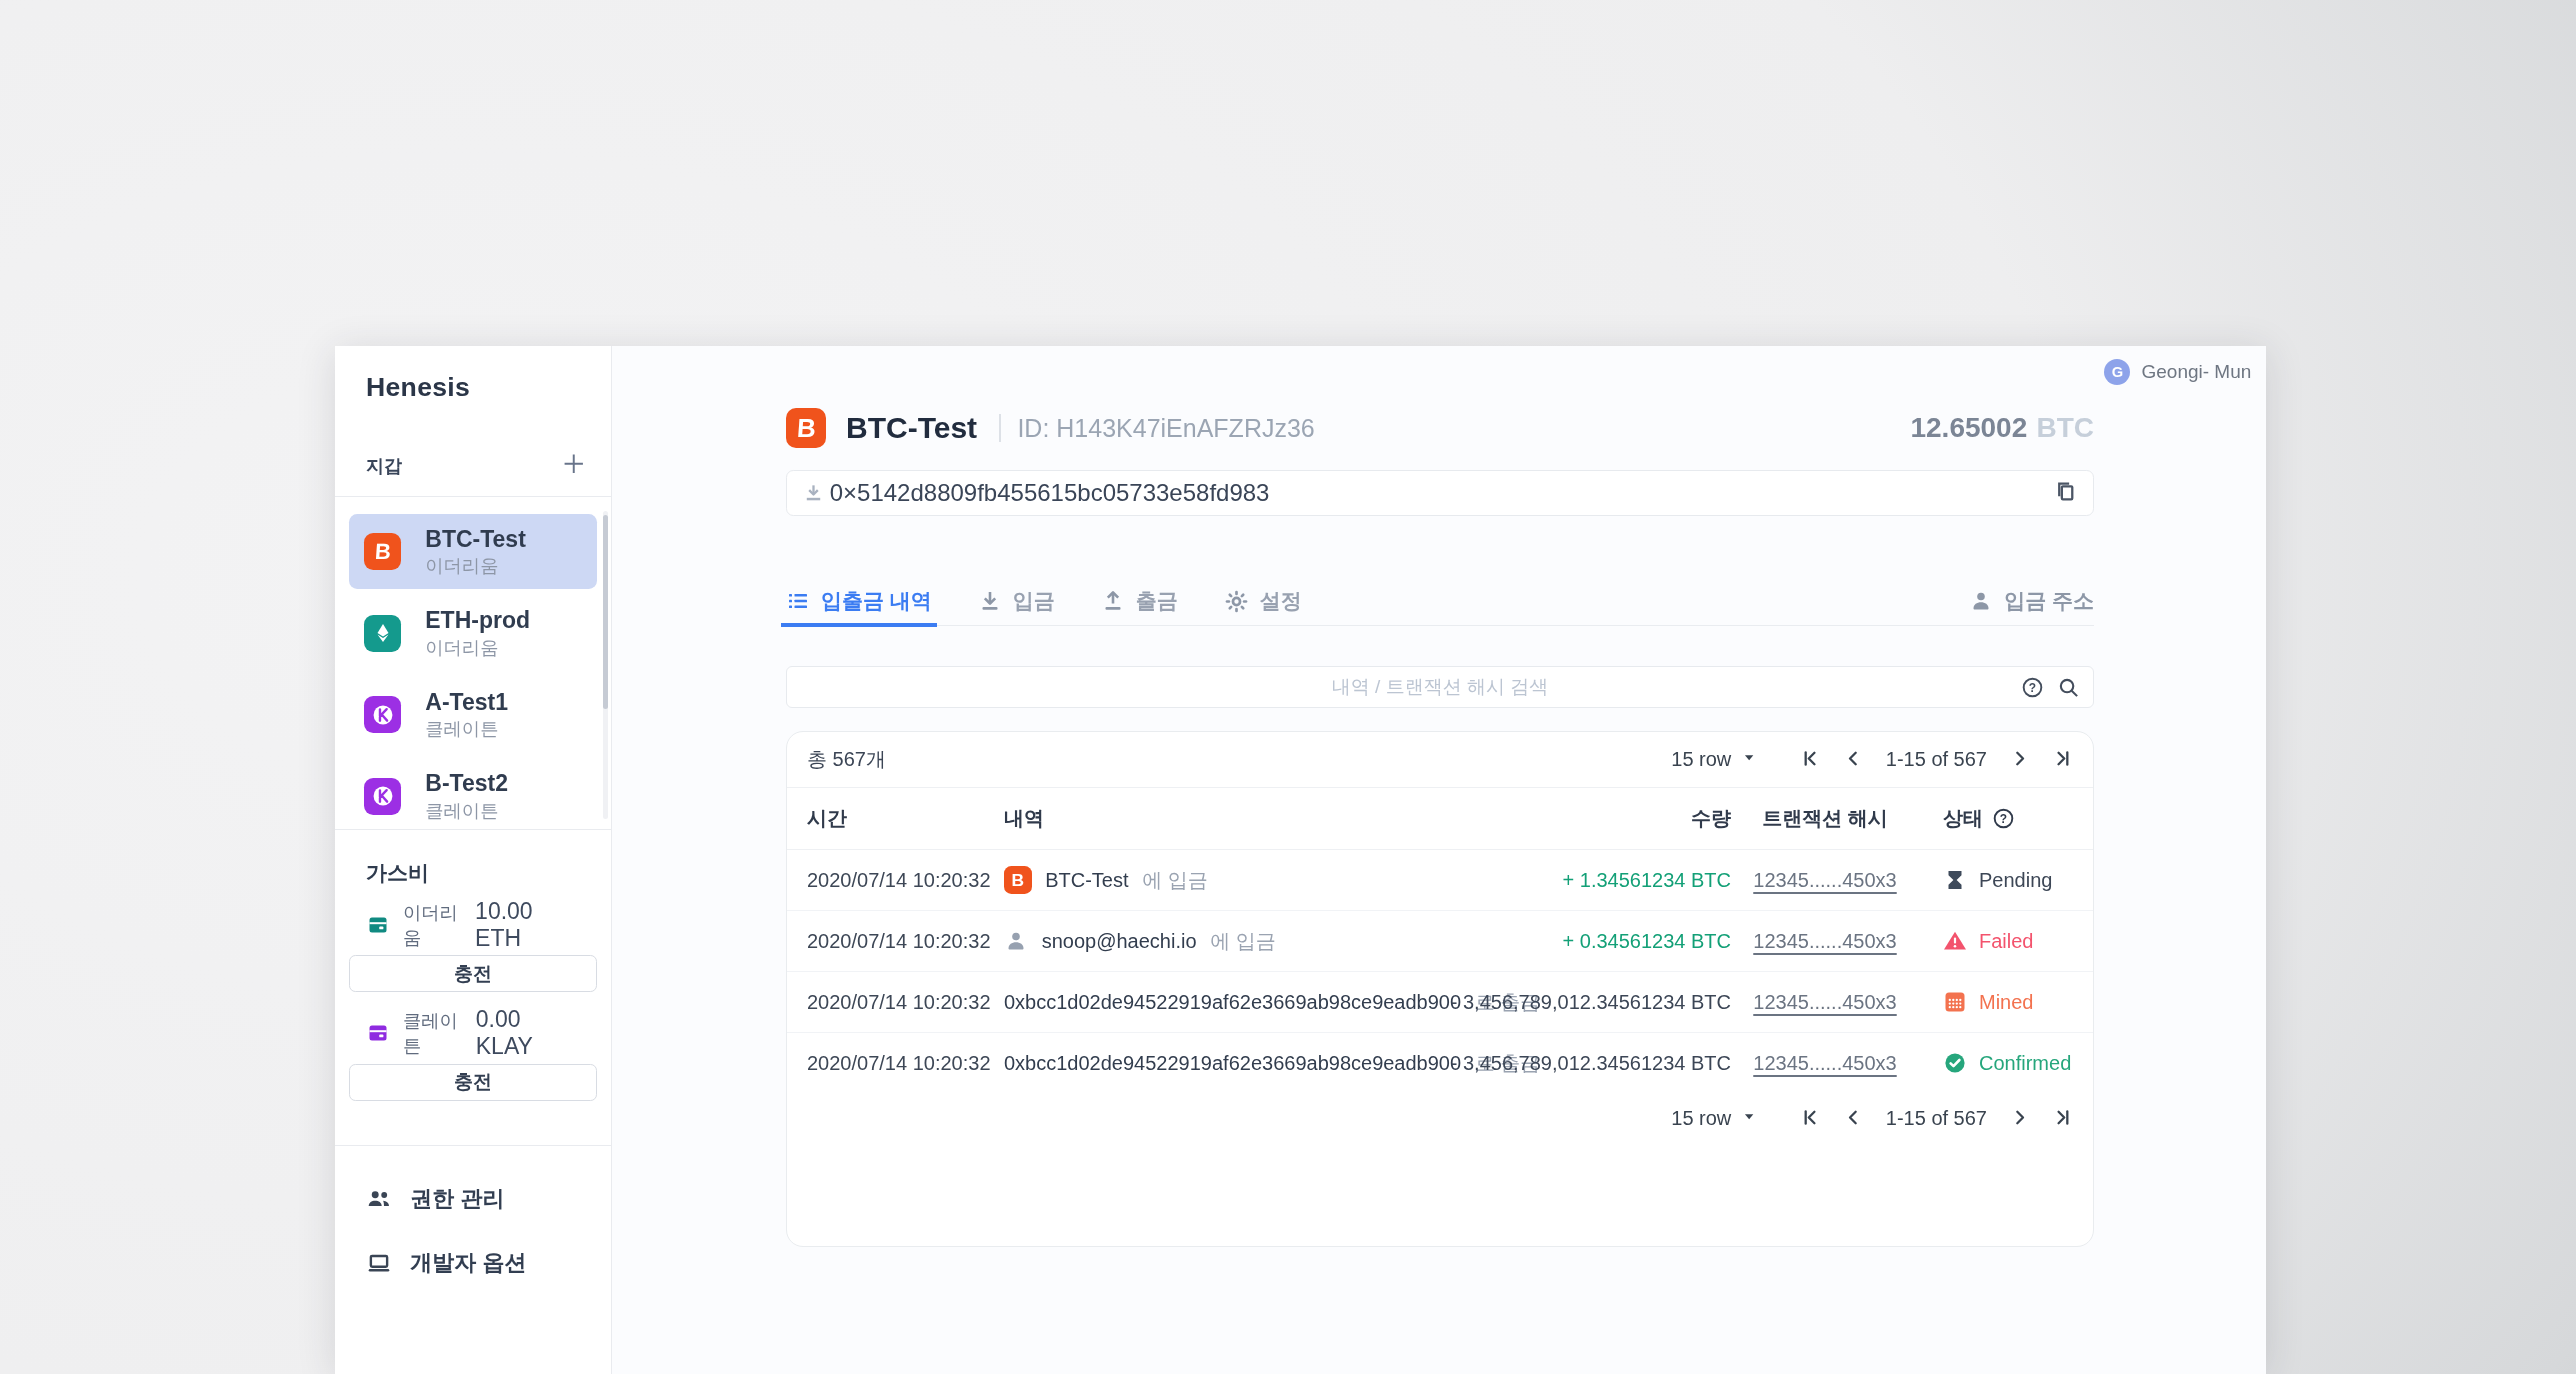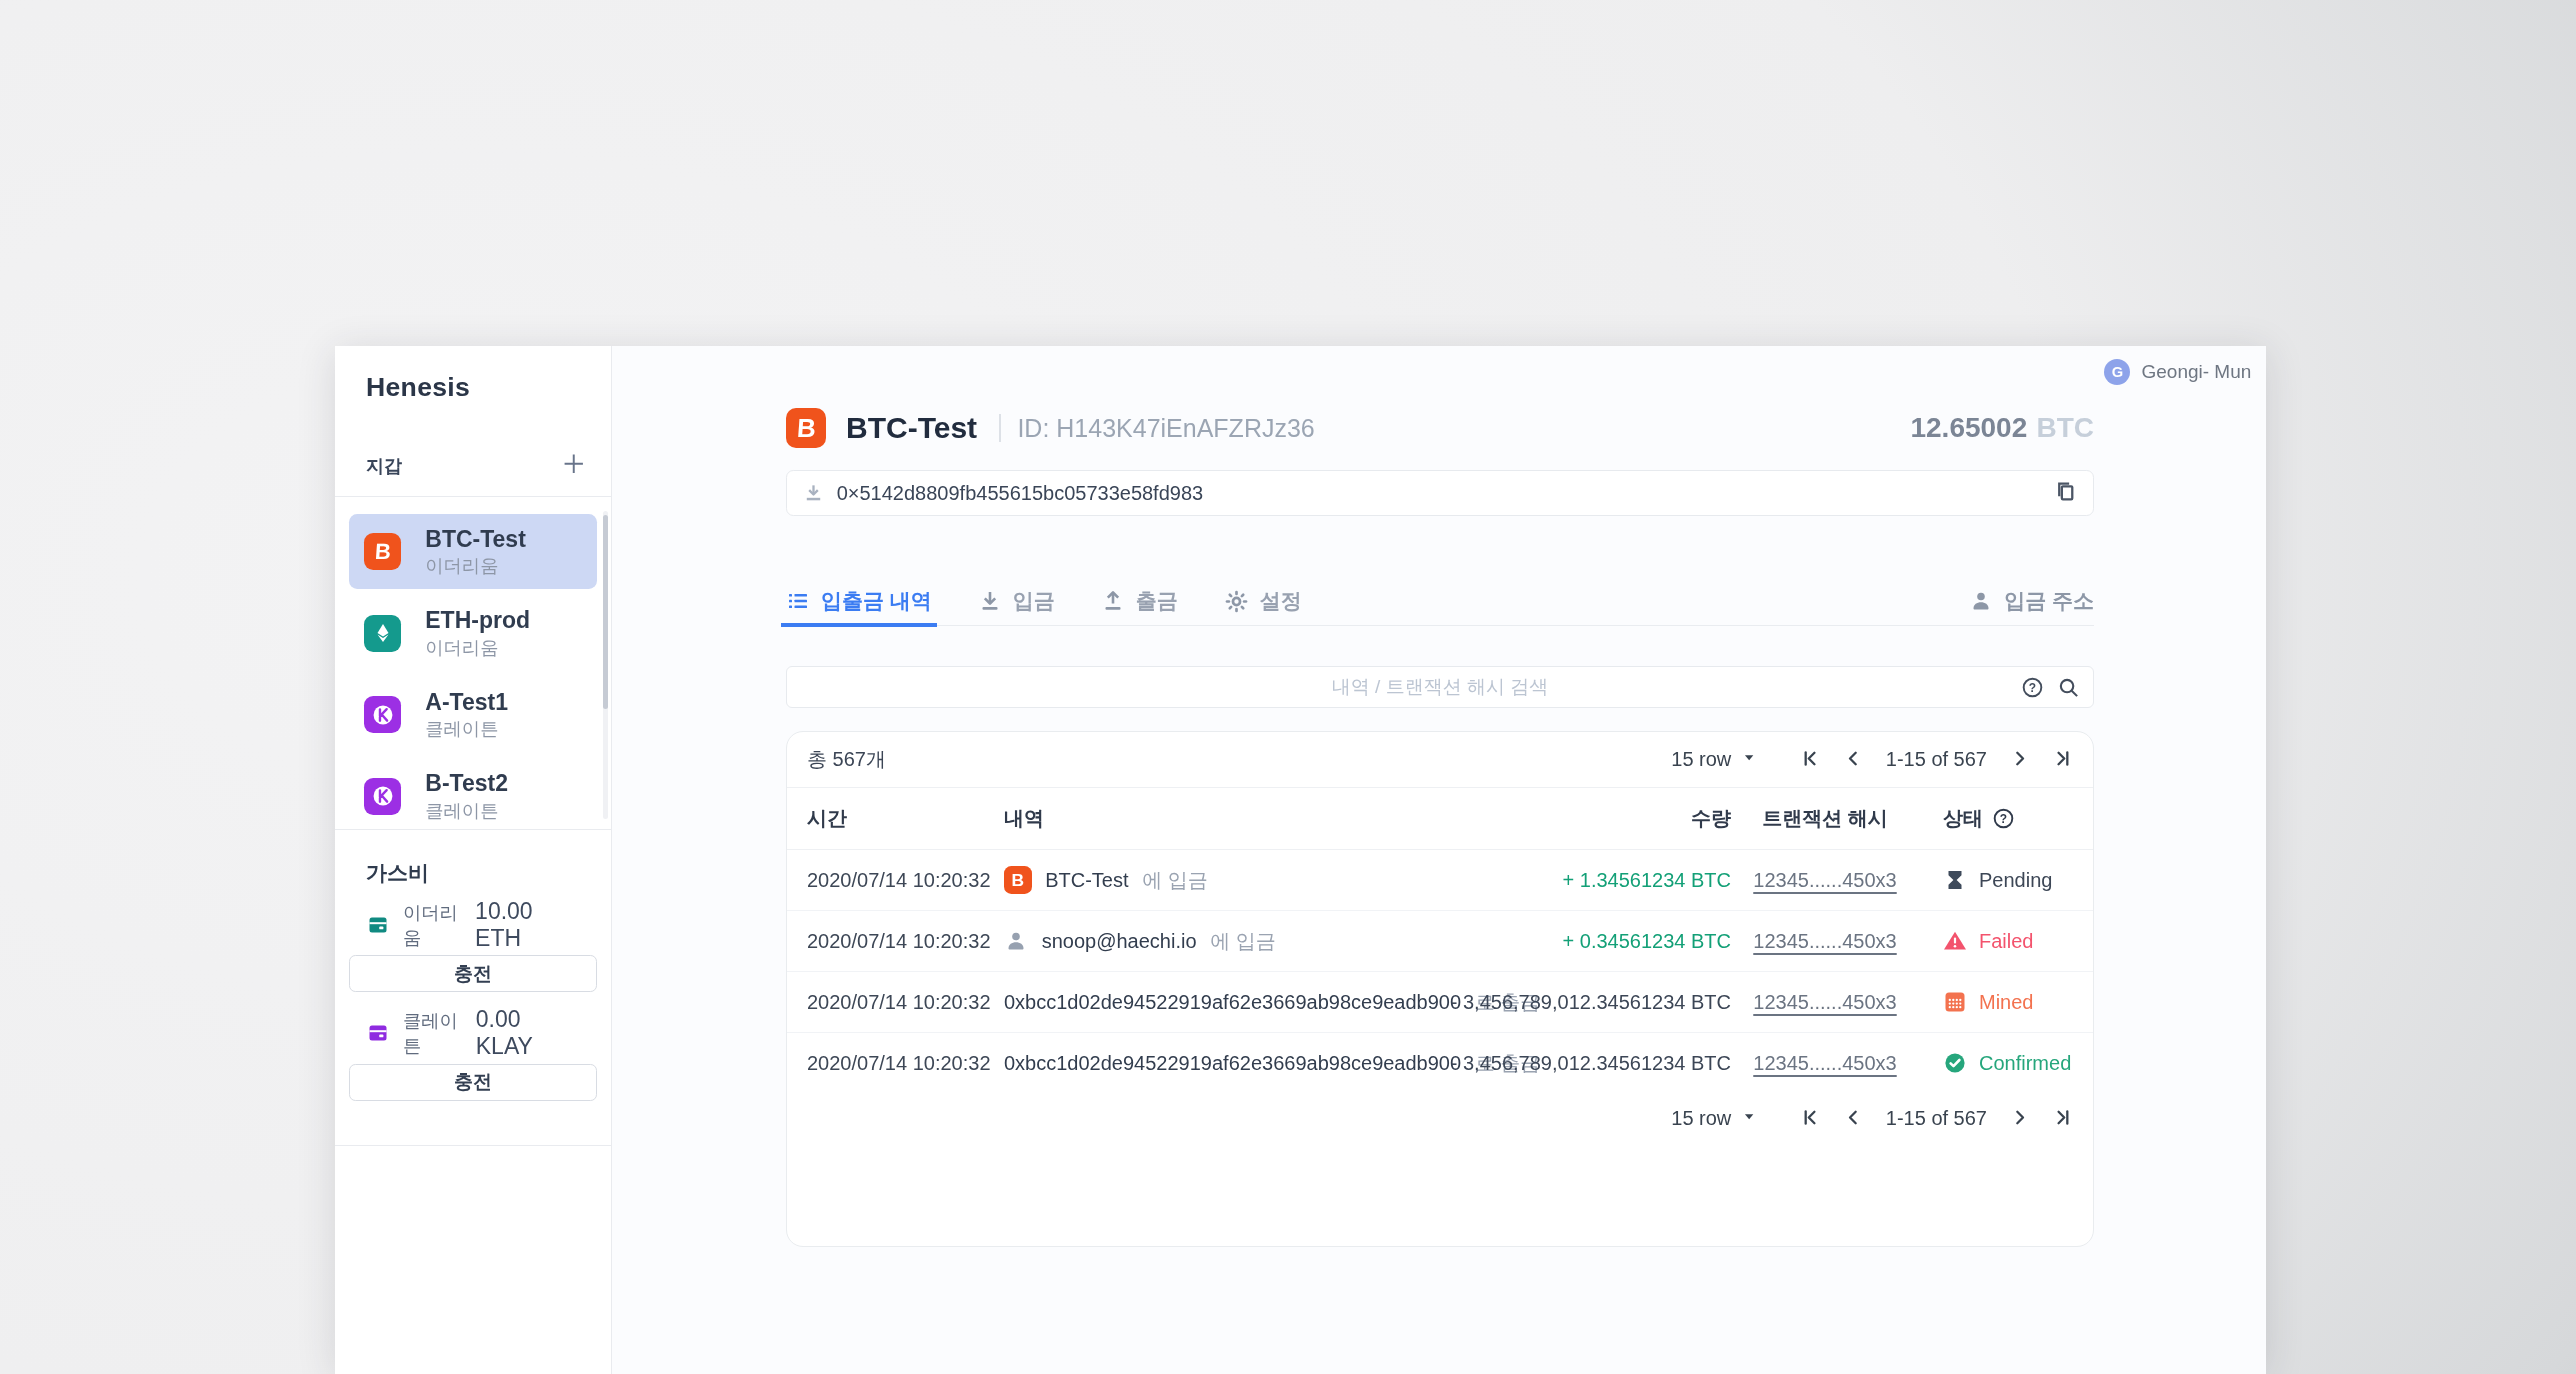--- a/index.html
+++ b/index.html
@@ -48,21 +48,21 @@
   .content{position:absolute;left:174px;top:0;width:1308px;height:100%;}
   .whead{position:absolute;top:60px;left:0;right:0;height:44px;display:flex;align-items:center;}
   .whead-icon{width:40px;height:40px;border-radius:10px;background:#f0531c;color:#fff;font-size:26px;display:flex;align-items:center;justify-content:center;}
   .wtitle{margin-left:20px;font-size:30px;font-weight:700;color:#212c3e;}
   .vsep{width:1.8px;height:27.5px;background:#dde1e7;margin:0 16.5px 0 22px;}
   .wid{font-size:25px;color:#9ba5b3;}
   .balance{margin-left:auto;font-size:28px;font-weight:700;color:#7b8595;}
   .balance .unit{color:#c6cfda;margin-left:9.2px;}
   .addressbar{position:absolute;top:124px;left:0;right:0;height:46px;background:#fff;border:0.9px solid #e7eaee;border-radius:7.3px;display:flex;align-items:center;padding:0 14.7px;box-sizing:border-box;}
   .dlicon{color:#a9b2c0;display:flex;}
-  .addr{margin-left:12px;font-size:20px;color:#3a4557;}
+  .addr{margin-left:5px;font-size:24px;color:#3a4557;}
   .copybtn{margin-left:auto;border:none;background:none;padding:0;color:#4b5565;cursor:pointer;display:flex;}
   .tabsrow{position:absolute;top:231px;left:0;right:0;height:48px;border-bottom:0.9px solid #e9ecf0;display:flex;align-items:center;gap:46px;}
   .tab{height:100%;display:flex;align-items:center;gap:11px;font-size:21px;font-weight:700;color:#98a1b0;position:relative;cursor:pointer;}
   .tab .ticon{color:#8d97a7;display:flex;}
   .tab.active{color:#3b7cf2;}
   .tab.active .ticon{color:#3b7cf2;}
   .tab.active::after{content:"";position:absolute;left:-5.5px;right:-5.5px;bottom:-1.8px;height:3.7px;background:#3b7cf2;}
   .dep-addr{margin-left:auto;display:flex;align-items:center;gap:11px;font-size:21px;font-weight:700;color:#8d97a7;cursor:pointer;}
   .dep-addr .ticon{color:#8d97a7;display:flex;}
   .searchbar{position:absolute;top:320px;left:0;right:0;height:42px;background:#fff;border:0.9px solid #e7eaee;border-radius:6px;box-sizing:border-box;cursor:text;}
@@ -197,20 +197,42 @@
                 </svg>
               </span>
       <span class="glabel">클레이튼</span>
       <span class="gvalue">0.00 KLAY</span>
     </div>
     <button class="gas-btn">충전</button>
   </div>
 </div>
     </div>
     <div class="sdiv" style="top:799px"></div>
+    <nav class="smenu">
+      <div class="mitem">
+        <span class="micon">
+            <svg viewBox="0 0 24 24" width="26" height="26" fill="currentColor">
+              <circle cx="8.5" cy="8" r="3.2"></circle>
+              <path d="M2.5 18.5c0-3.3 2.7-5 6-5s6 1.7 6 5z"></path>
+              <circle cx="16.8" cy="8.3" r="2.7"></circle>
+              <path d="M15.8 13.7c2.9.3 5.4 1.9 5.4 4.8h-4.6c0-2-.3-3.6-.8-4.8z"></path>
+            </svg>
+          </span>
+        <span>권한 관리</span>
+      </div>
+      <div class="mitem">
+        <span class="micon">
+            <svg viewBox="0 0 24 24" width="26" height="26">
+              <rect x="4.5" y="5.5" width="15" height="10" rx="1.2" fill="none" stroke="currentColor" stroke-width="2.2"></rect>
+              <rect x="2.5" y="17.5" width="19" height="2.4" rx="1.2" fill="currentColor"></rect>
+            </svg>
+          </span>
+        <span>개발자 옵션</span>
+      </div>
+    </nav>
   </aside>
 
   <main class="main">
     <div class="userchip">
       <span class="avatar">G</span>
       <span class="uname">Geongi- Mun</span>
     </div>
 
     <div class="content">
 

